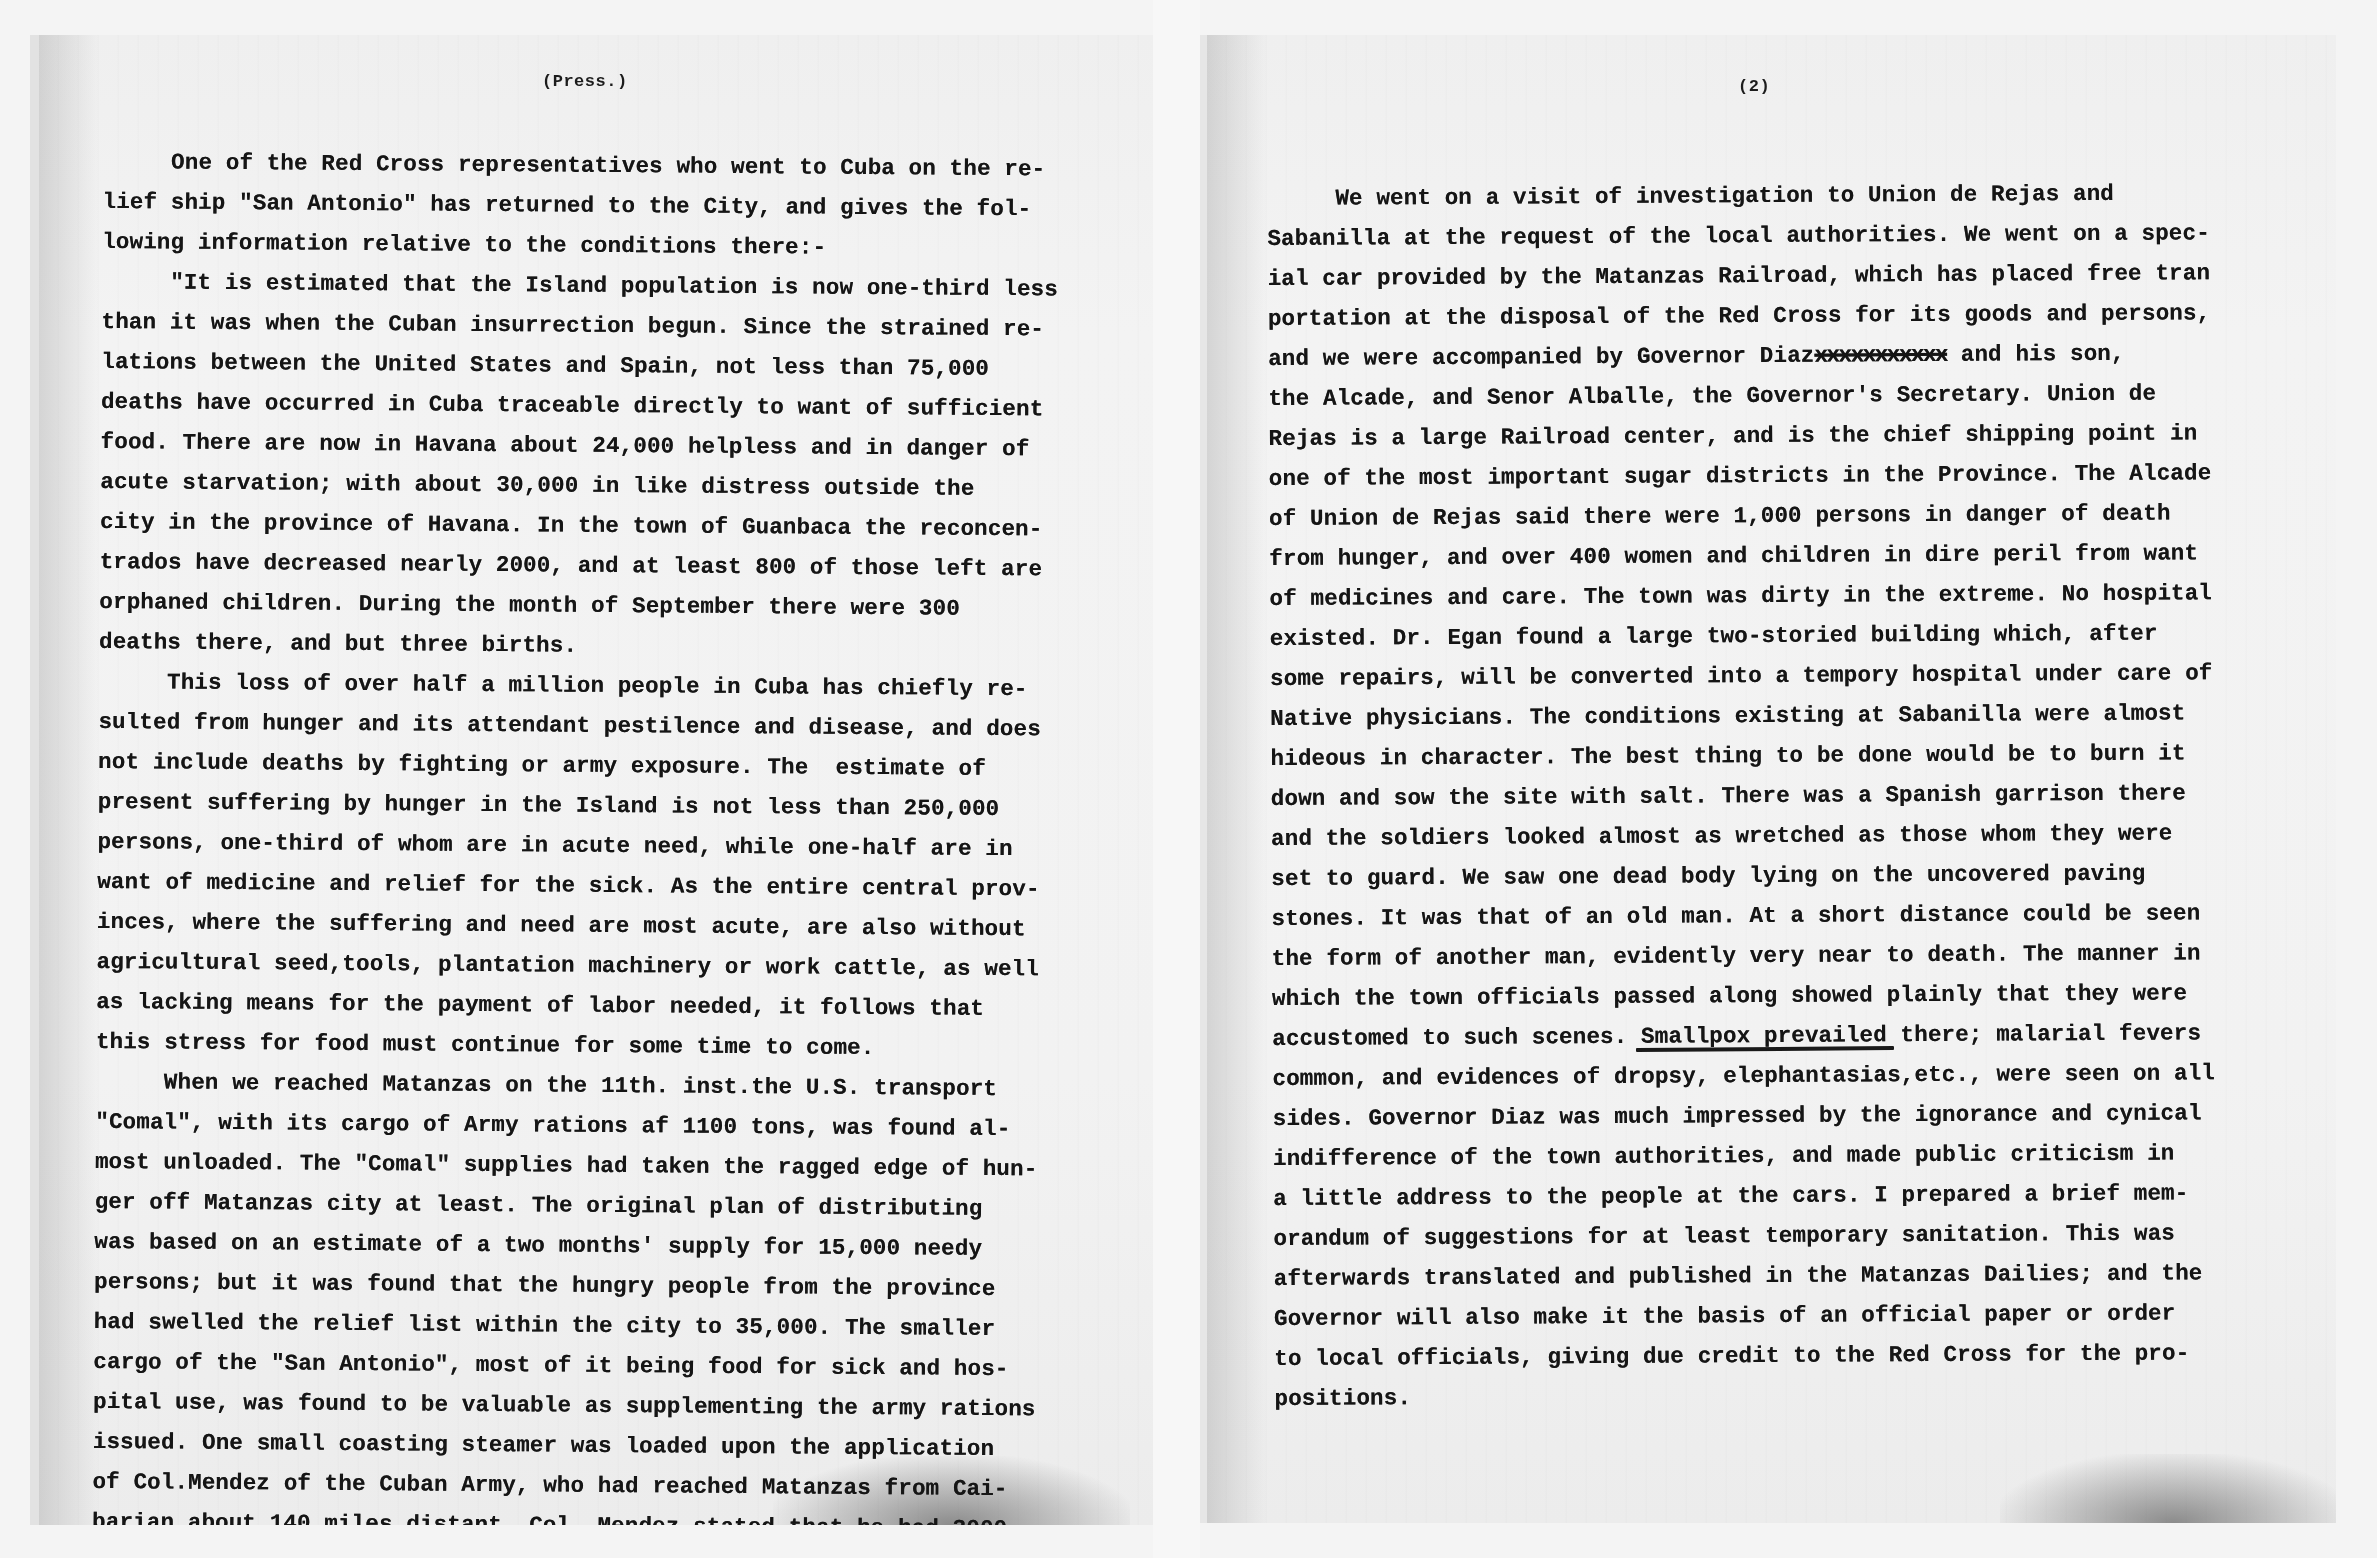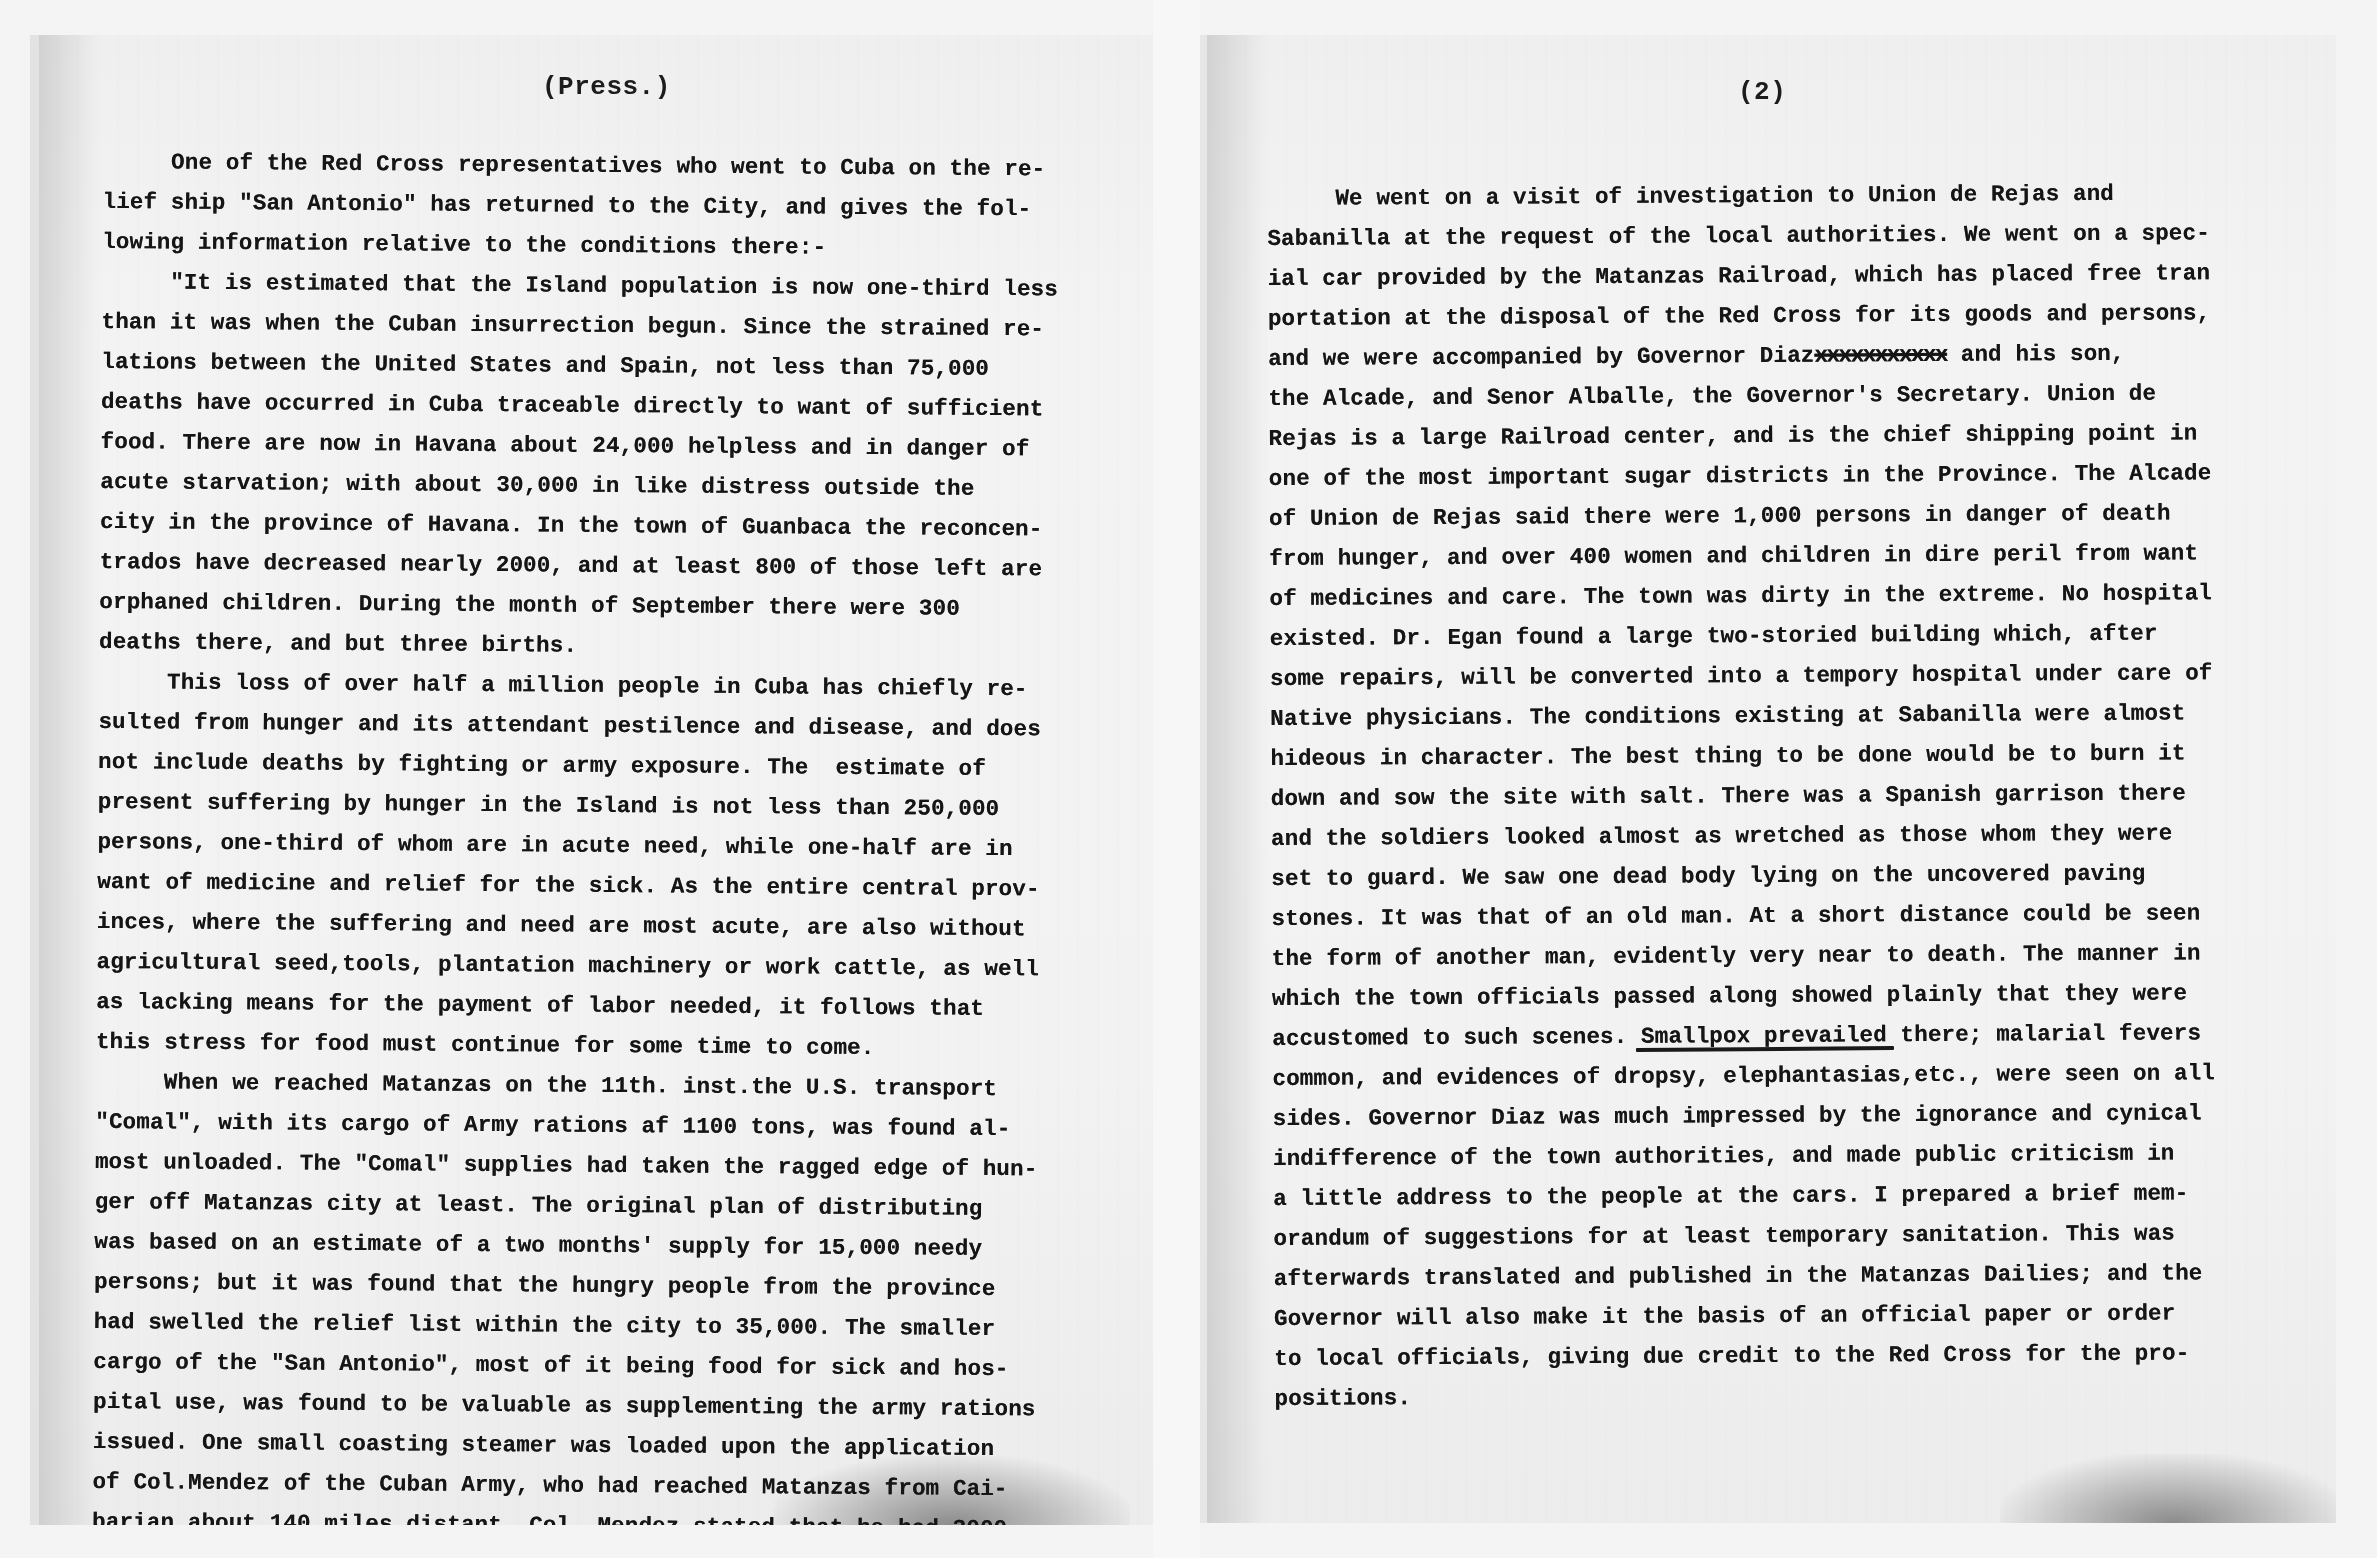--- a/index.html
+++ b/index.html
@@ -58,21 +58,21 @@
       position: absolute;
       top: 0; bottom: 0; left: 0;
       width: 60px;
       background: linear-gradient(90deg, rgba(120,120,120,0.25), rgba(0,0,0,0));
       pointer-events: none;
     }
     .page-title {
       position: absolute;
       font-family: "Liberation Mono", "DejaVu Sans Mono", monospace;
       font-weight: bold;
-      font-size: 26px;
+      font-size: 17px;
       color: #1c1c1c;
       letter-spacing: 0.5px;
       white-space: pre;
     }
     .page-left .page-title { left: 503px; top: 37px; }
     .page-right .page-title { left: 531px; top: 42px; }
     .body {
       position: absolute;
       font-family: "Liberation Mono", "DejaVu Sans Mono", monospace;
       font-weight: bold;

